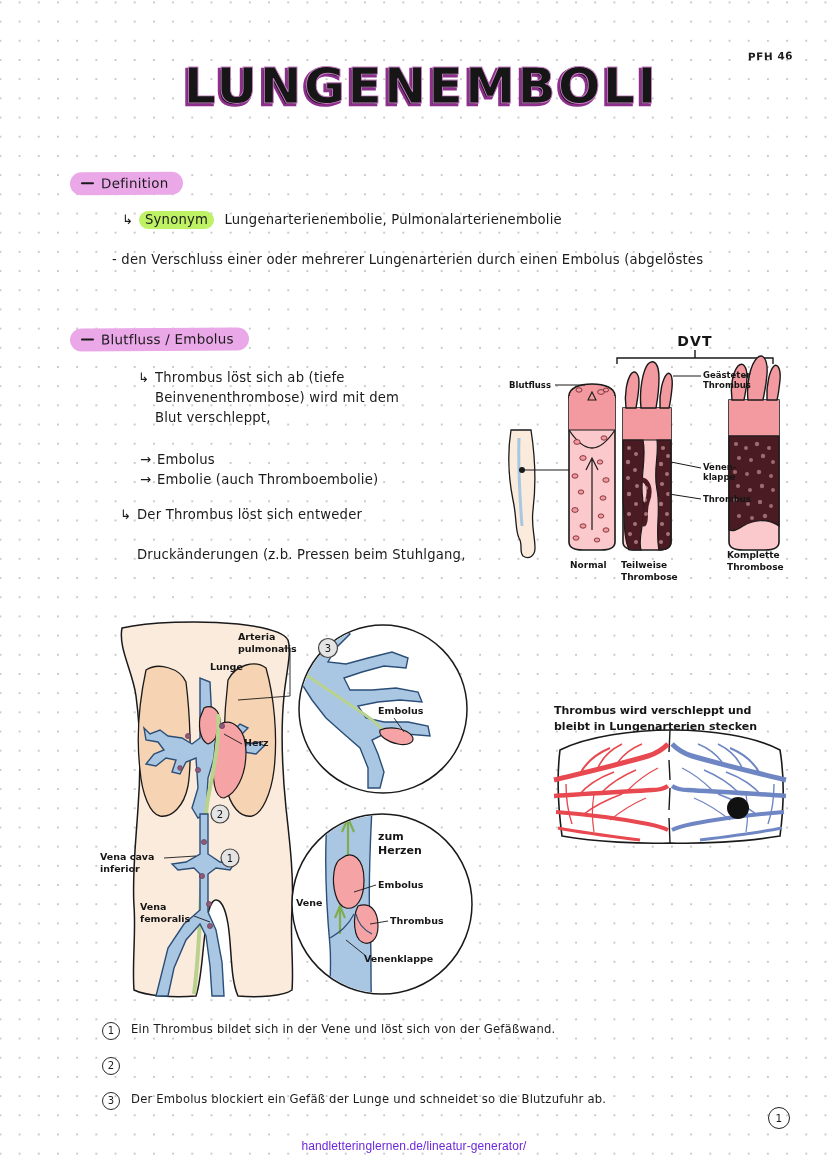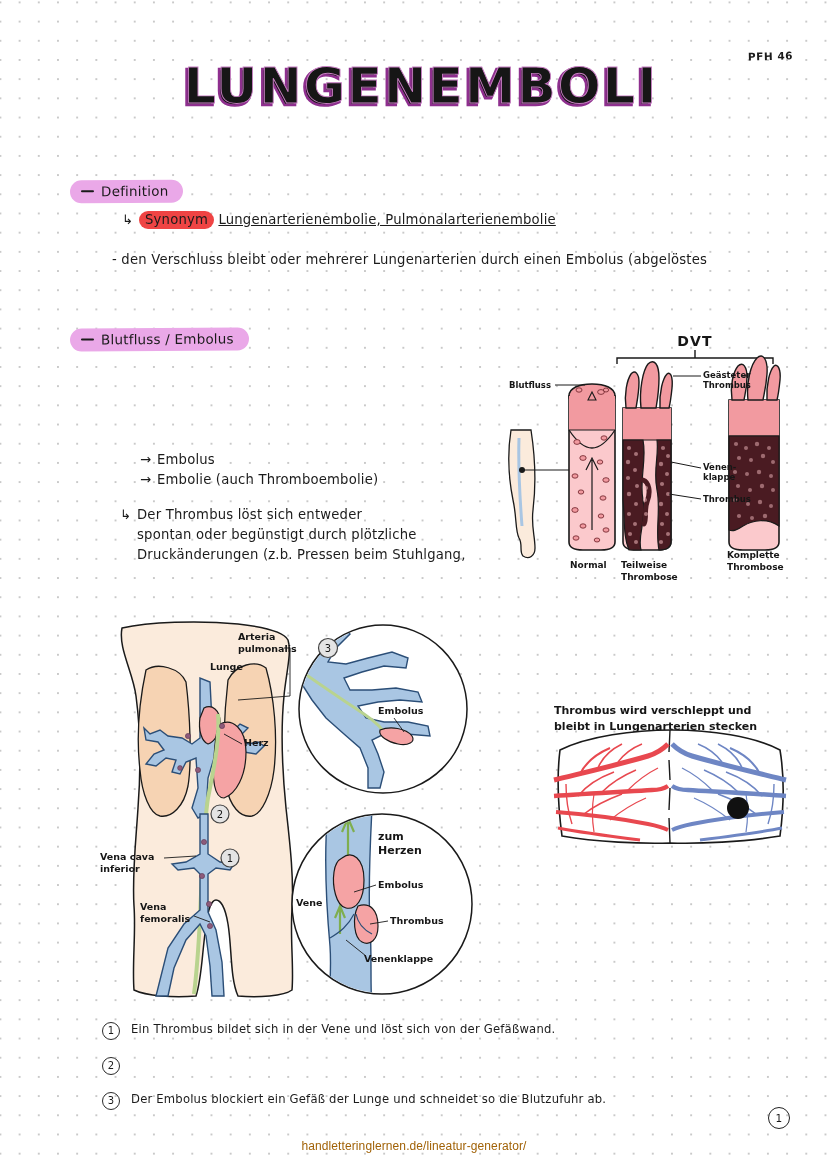--- a/index.html
+++ b/index.html
@@ -28,33 +28,33 @@
   
   .sec-head{position:absolute;display:flex;align-items:center;gap:7px;
       background:#eaa8e8;border-radius:13px;padding:3px 15px 4px 11px;
       font-size:13.5px;color:#1a1a1a;transform:rotate(-.4deg);
       box-shadow:0 0 0 0 rgba(0,0,0,0);}
   .sec-head .dash{display:inline-block;width:13px;height:2.6px;background:#1a1a1a;border-radius:2px;}
 
   
   .txt{position:absolute;font-size:13.2px;line-height:20px;color:#1b1b1b;}
   .arrow-hook{display:inline-block;width:17px;color:#1b1b1b;}
-  .hl-pink{background:#ef4444;border-radius:9px;padding:1px 6px 2px 6px;}
+  .hl-pink{background:#bef264;border-radius:9px;padding:1px 6px 2px 6px;}
 
   
   .numcirc{display:inline-flex;align-items:center;justify-content:center;
       width:16px;height:16px;border:1.3px solid #2a2a2a;border-radius:50%;
       font-size:10px;line-height:1;vertical-align:-3px;margin-right:5px;color:#1a1a1a;}
 
   
   .footnote{position:absolute;font-size:11.6px;color:#1b1b1b;display:flex;align-items:flex-start;gap:6px;}
 
   
   #footer-url{position:absolute;left:0;right:0;bottom:18px;text-align:center;
-      font-family:"Liberation Sans", sans-serif;font-size:12px;color:#a16207;letter-spacing:.1px;}
+      font-family:"Liberation Sans", sans-serif;font-size:12px;color:#6d28d9;letter-spacing:.1px;}
   #page-number{position:absolute;right:38px;bottom:42px;width:20px;height:20px;
       border:1.4px solid #222;border-radius:50%;display:flex;align-items:center;
       justify-content:center;font-size:10.5px;color:#1a1a1a;}
 
   
   .fig{position:absolute;}
   .fig svg{display:block;overflow:visible;}
   .lbl{font-family:"DejaVu Sans",sans-serif;fill:#161616;}
 </style>
 </head>
@@ -64,46 +64,51 @@
 
   <div id="corner-code" class="hw">PFH 46</div>
 
   <div id="title-wrap">
     <svg width="480" height="62" viewBox="0 0 480 62">
       <text id="title-text" class="lbl" x="4" y="47" font-size="50" font-weight="bold" letter-spacing="2.5" fill="none" stroke="#8e2f8e" stroke-width="2.6" font-family="DejaVu Sans, sans-serif">LUNGENEMBOLIE</text>
       <text id="title-text2" class="lbl" x="4" y="47" font-size="50" font-weight="bold" letter-spacing="2.5" fill="none" stroke="#c77ec2" stroke-width="0.9" transform="translate(2,-2)" font-family="DejaVu Sans, sans-serif">LUNGENEMBOLIE</text>
     </svg>
   </div>
 
-  <div class="sec-head hw" style="left:70px;top:180px;">
+  <div class="sec-head hw" style="left:70px;top:172px;">
     <span class="dash"></span>
     <span>Definition</span>
   </div>
 
   <div class="txt hw" style="left:122px;top:210px;width:600px;">
     <span class="arrow-hook">↳</span><span class="hl-pink">Synonym</span>
-    <span style="text-decoration:underline;">Lungenarterienembolie, Pulmonalarterienembolie</span>
-  </div>
-
-  <div class="txt hw" style="left:112px;top:250px;width:660px;">- den Verschluss bleibt oder mehrerer Lungenarterien durch einen Embolus (abgelöstes</div>
+    <span style="margin-left:6px;">Lungenarterienembolie, Pulmonalarterienembolie</span>
+  </div>
+
+  <div class="txt hw" style="left:112px;top:250px;width:660px;">- den Verschluss einer oder mehrerer Lungenarterien durch einen Embolus (abgelöstes</div>
 
   <div class="sec-head hw" style="left:70px;top:328px;">
     <span class="dash"></span>
     <span>Blutfluss / Embolus</span>
   </div>
 
+  <div class="txt hw" style="left:138px;top:368px;width:400px;">
+    <span class="arrow-hook">↳</span><span>Thrombus löst sich ab (tiefe</span><br>
+    <span style="display:inline-block;width:17px;"></span><span>Beinvenenthrombose) wird mit dem</span><br>
+    <span style="display:inline-block;width:17px;"></span><span>Blut verschleppt,</span>
+  </div>
 
   <div class="txt hw" style="left:140px;top:450px;width:400px;">
     <span class="arrow-hook">→</span><span>Embolus</span><br>
     <span class="arrow-hook">→</span><span>Embolie  (auch Thromboembolie)</span>
   </div>
 
   <div class="txt hw" style="left:120px;top:505px;width:430px;">
     <span class="arrow-hook">↳</span><span>Der Thrombus löst sich entweder</span><br>
-    <span style="display:inline-block;width:17px;"></span><span>spontan oder begünstigt durch plötzliche</span><br>
+    <span style="display:inline-block;width:17px;"></span><br>
     <span style="display:inline-block;width:17px;"></span><span>Druckänderungen (z.b. Pressen beim Stuhlgang,</span><br>
     <span style="display:inline-block;width:17px;"></span>
   </div>
 
   <div class="fig" style="left:505px;top:330px;">
     <svg width="315" height="255" viewBox="0 0 315 255">
 
       <text class="lbl" x="190" y="16" font-size="14" font-weight="bold" letter-spacing="1.2" text-anchor="middle" id="dvt-title">DVT</text>
       <path d="M112,34 L112,28 L268,28 L268,34 M190,28 L190,20" stroke="#181818" stroke-width="1.4" fill="none"></path>
 

